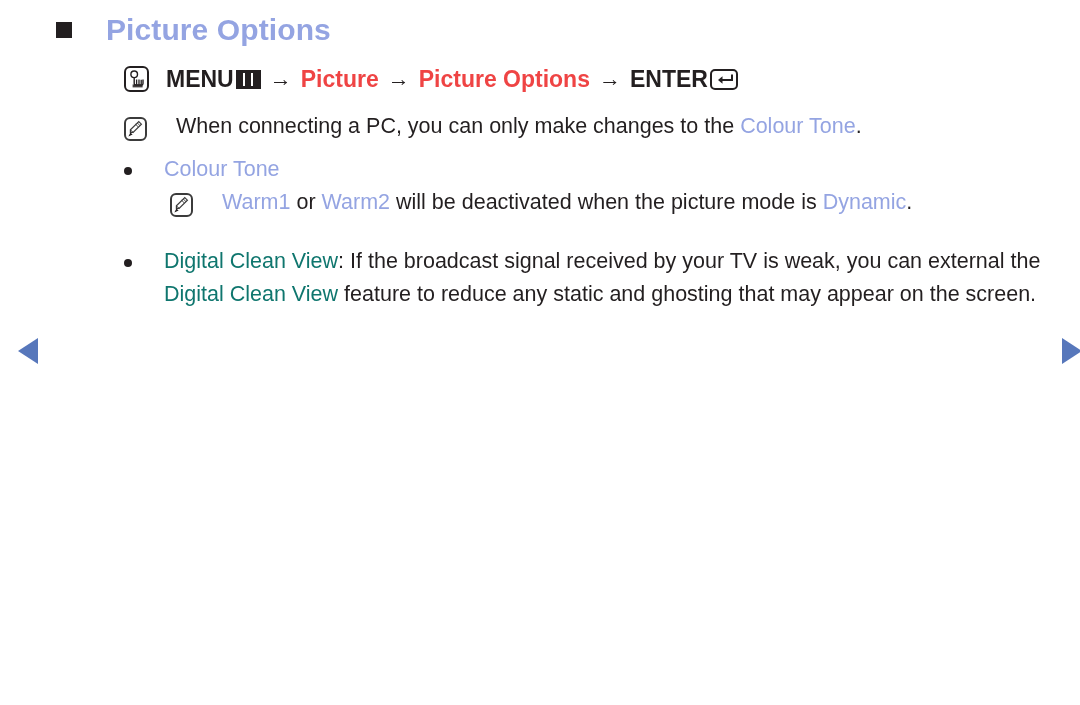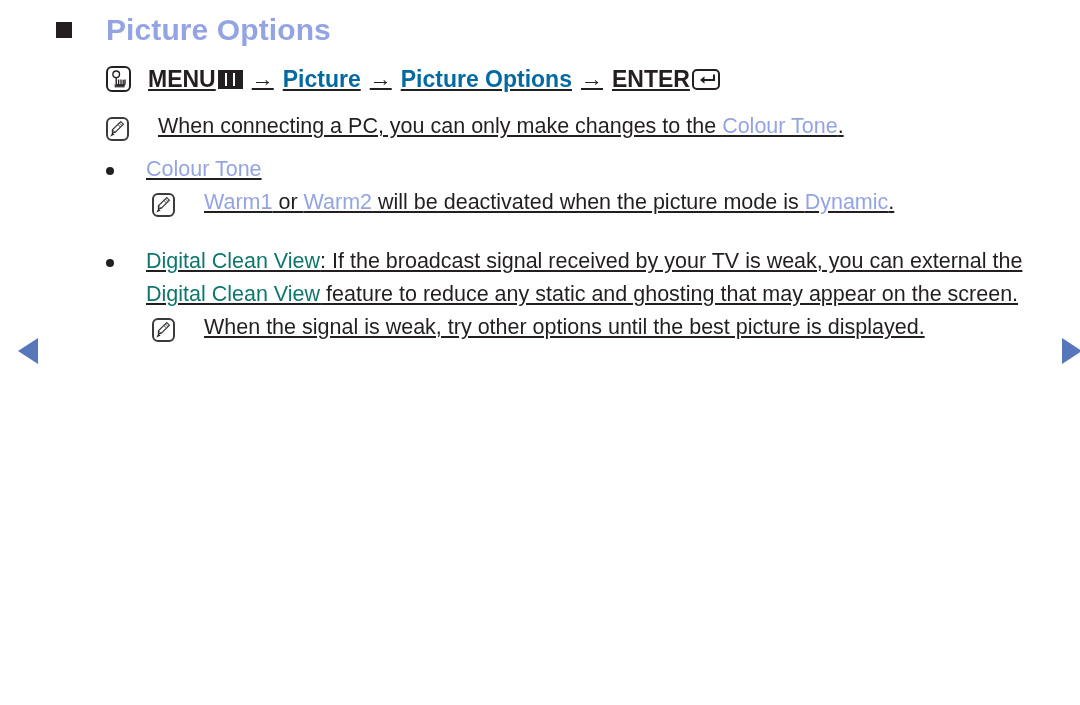--- a/index.html
+++ b/index.html
@@ -64,42 +64,41 @@
     font-size: 30px;
     font-weight: bold;
     color: #94a4e2;
     letter-spacing: 0.1px;
     white-space: nowrap;
   }
 
   
   .content {
     position: absolute;
-    left: 106px;
+    left: 124px;
     top: 62px;
     width: 930px;
-    text-decoration: underline;
   }
 
   
   .menu-line {
     display: flex;
     align-items: center;
     margin-bottom: 14px;
     height: 34px;
   }
   .menu-path {
     font-size: 23px;
     font-weight: bold;
     margin-left: 17px;
     white-space: nowrap;
     display: flex;
     align-items: center;
   }
-  .menu-path .blue { color: #0369a1; }
+  .menu-path .blue { color: #ef4444; }
   .menu-path .arrow {
     margin: 0 9px;
     font-weight: normal;
     color: #231f20;
     font-size: 22px;
   }
 
   
   .icon-touch {
     width: 25px;
@@ -303,33 +302,17 @@
 
     <div class="gap-md"></div>
 
     <div class="bullet-row">
       <span class="bullet-dot"></span>
       <span class="bullet-text">
         <span class="blue">Digital Clean View</span><span>: If the broadcast signal received by your TV is weak, you can external the </span><span class="blue">Digital Clean View</span><span> feature to reduce any static and ghosting that may appear on the screen.</span>
       </span>
     </div>
 
-    <div class="sub-notes">
-
-      <div class="note-row">
-        <span class="icon-note">
-          <svg width="17" height="18" viewBox="0 0 17 18">
-            <path d="M11.8 1.6 L14.4 4.2 L6.1 12.4 L3.4 12.4 L3.4 9.8 Z" fill="none" stroke="#3b3b3b" stroke-width="1.2"></path>
-            <path d="M3.6 10 L6.2 12.5" stroke="#3b3b3b" stroke-width="1"></path>
-            <path d="M3.4 12.4 L1.4 16.4 L5.6 14.6 Z" fill="#231f20"></path>
-            <path d="M8.5 4.2 L11.2 6.8 M10.1 2.8 L12.8 5.4" stroke="#3b3b3b" stroke-width="0.9"></path>
-          </svg>
-        </span>
-        <span class="note-text">
-          <span>When the signal is weak, try other options until the best picture is displayed.</span>
-        </span>
-      </div>
-    </div>
 
   </div>
 
 
 </div>
 
 </body></html>

